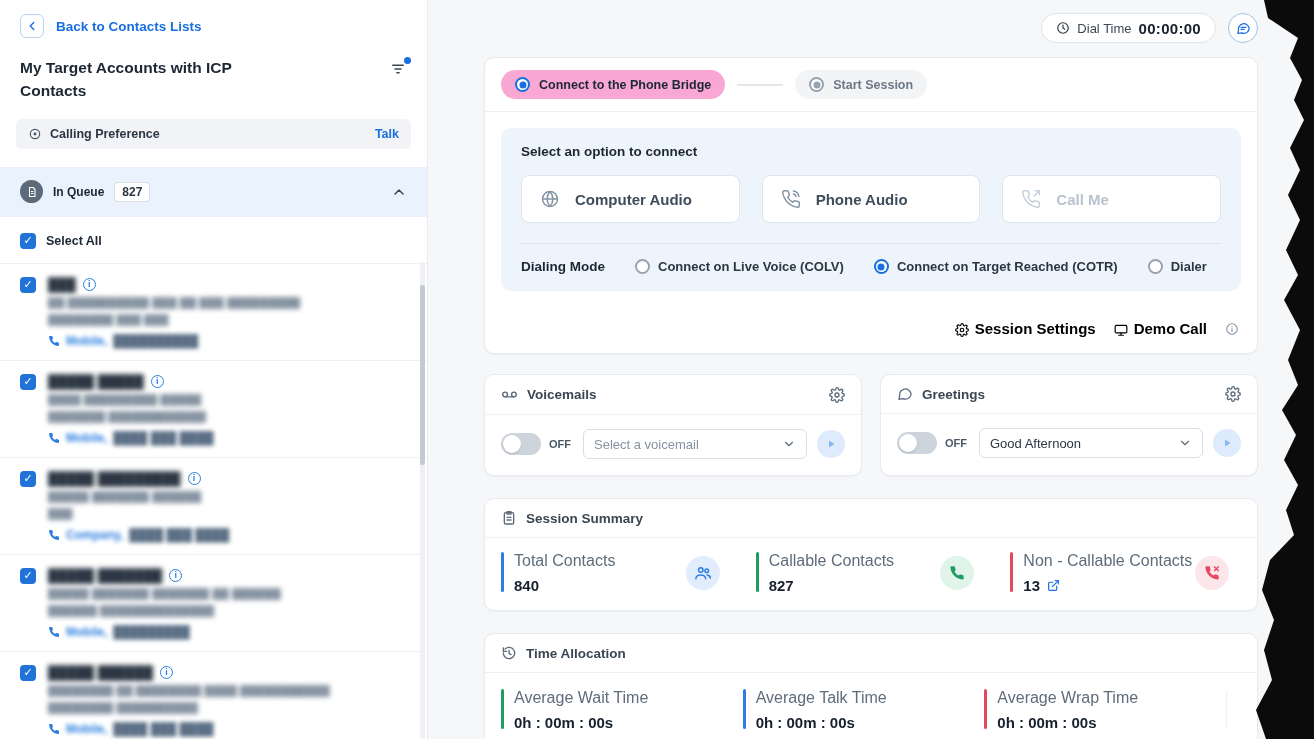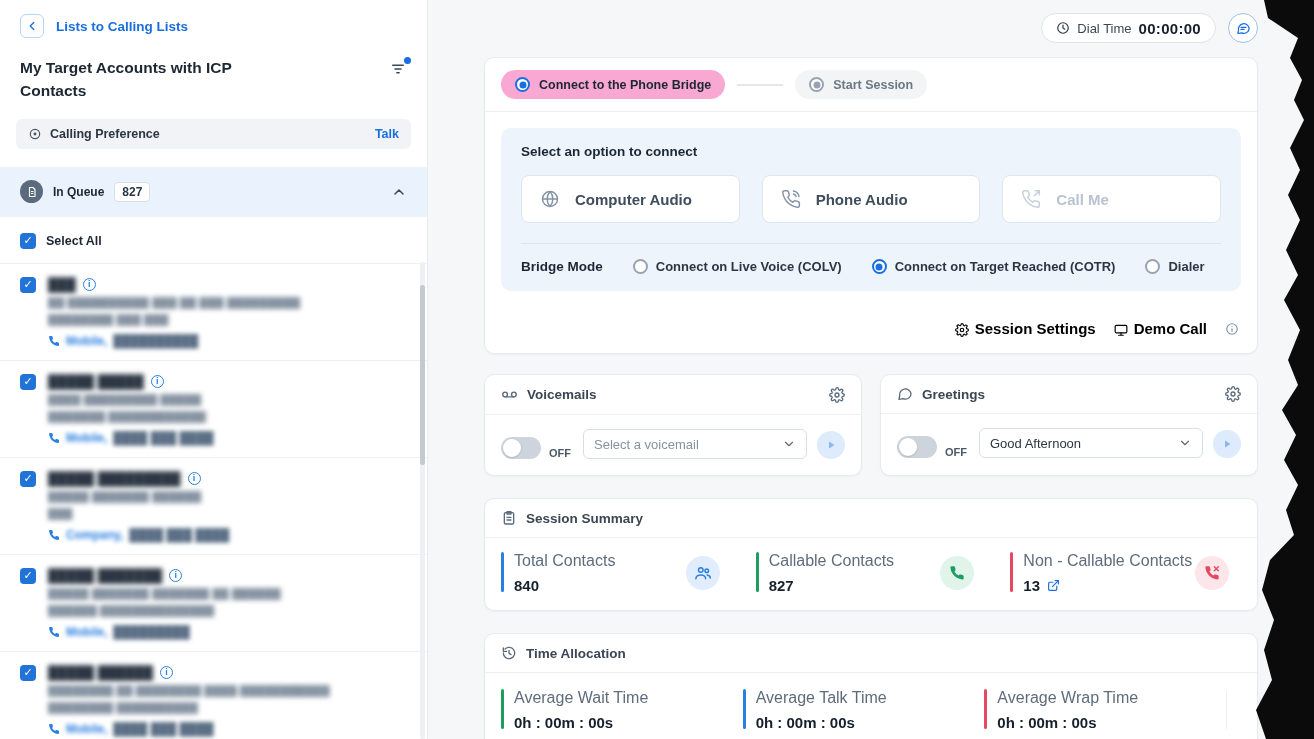--- a/index.html
+++ b/index.html
@@ -77,21 +77,21 @@
   .radio-opt { display:flex; align-items:center; gap:8px; font-size:13px; font-weight:600; color:#2c3643; cursor:pointer; }
   .links-row { display:flex; justify-content:flex-end; align-items:center; gap:18px; padding:13px 18px 16px; }
   .link-item { display:flex; align-items:flex-end; gap:6px; color:#000000; font-size:15px; font-weight:700; cursor:pointer; }
   .info-gray { color:#8594a5; display:flex; cursor:pointer; }
 
   .vm-row { display:flex; gap:18px; margin-top:20px; }
   .vm-card { flex:1; }
   .card-header { display:flex; align-items:center; gap:9px; padding:11px 16px; border-bottom:1px solid #eef1f4; font-size:13.5px; font-weight:600; color:#3b4754; }
   .card-header .hdr-icon { color:#5b6b7c; display:flex; }
   .hdr-gear { margin-left:auto; color:#5b6b7c; display:flex; cursor:pointer; }
-  .vm-body { display:flex; align-items:flex-end; padding:14px 16px 16px; }
+  .vm-body { display:flex; align-items:center; padding:14px 16px 16px; }
   .toggle { width:40px; height:22px; min-width:40px; border-radius:11px; background:#cdd4dc; position:relative; cursor:pointer; }
   .toggle-knob { position:absolute; left:2px; top:2px; width:18px; height:18px; border-radius:50%; background:#fff; box-shadow:0 1px 2px rgba(0,0,0,.15); }
   .toggle-label { font-size:11px; font-weight:800; color:#4a5866; margin:0 12px 0 8px; }
   .select { flex:1; height:30px; background:#fff; border:1px solid #d9dee5; border-radius:6px; display:flex; align-items:center; padding:0 10px; font-size:13px; cursor:pointer; }
   .select .sel-value { flex:1; }
   .select.placeholder .sel-value { color:#8592a1; }
   .select.filled .sel-value { color:#2c3643; }
   .sel-chev { color:#5b6b7c; display:flex; }
   .play-btn { width:28px; height:28px; min-width:28px; border-radius:50%; background:#ddebfc; color:#8cb6ee; display:flex; align-items:center; justify-content:center; margin-left:10px; cursor:pointer; }
 
@@ -126,21 +126,21 @@
 
   <aside class="sidebar">
     <div class="back-row">
       <div class="back-btn">
         <span>
             <svg width="14" height="14" viewBox="0 0 24 24" fill="none" stroke="currentColor" stroke-width="2.4" stroke-linecap="round" stroke-linejoin="round">
               <path d="M15 18l-6-6 6-6"></path>
             </svg>
           </span>
       </div>
-      <span class="back-link">Lists to Calling Lists</span>
+      <span class="back-link">Back to Contacts Lists</span>
     </div>
 
     <div class="title-row">
       <div class="sidebar-title">My Target Accounts with ICP Contacts</div>
       <div class="filter-btn">
         <span><svg width="18" height="18" viewBox="0 0 24 24" fill="none" stroke="currentColor" stroke-width="2" stroke-linecap="round">
               <path d="M5 7h14M8 12h8M10.5 17h3"></path>
             </svg></span>
         <span class="filter-dot"></span>
       </div>
@@ -350,21 +350,21 @@
                 <svg width="20" height="20" viewBox="0 0 24 24" fill="none" stroke="currentColor" stroke-width="1.8" stroke-linecap="round" stroke-linejoin="round">
                   <path d="M22 16.9v3a2 2 0 0 1-2.2 2 19.8 19.8 0 0 1-8.6-3.1 19.5 19.5 0 0 1-6-6A19.8 19.8 0 0 1 2.1 4.2 2 2 0 0 1 4.1 2h3a2 2 0 0 1 2 1.7c.1 1 .4 2 .7 2.9a2 2 0 0 1-.5 2.1L8.1 9.9a16 16 0 0 0 6 6l1.2-1.2a2 2 0 0 1 2.1-.5c.9.3 1.9.6 2.9.7a2 2 0 0 1 1.7 2z"></path>
                   <path d="M16 8l6-6M22 7V2h-5"></path>
                 </svg>
               </span>
             <span>Call Me</span>
           </div>
         </div>
 
         <div class="dialing-row">
-          <span class="dialing-label">Bridge Mode</span>
+          <span class="dialing-label">Dialing Mode</span>
           <span class="radio-opt">
             <span class="radio"></span>
             <span>Connect on Live Voice (COLV)</span>
           </span>
           <span class="radio-opt">
             <span class="radio selected"></span>
             <span>Connect on Target Reached (COTR)</span>
           </span>
           <span class="radio-opt">
             <span class="radio"></span>

